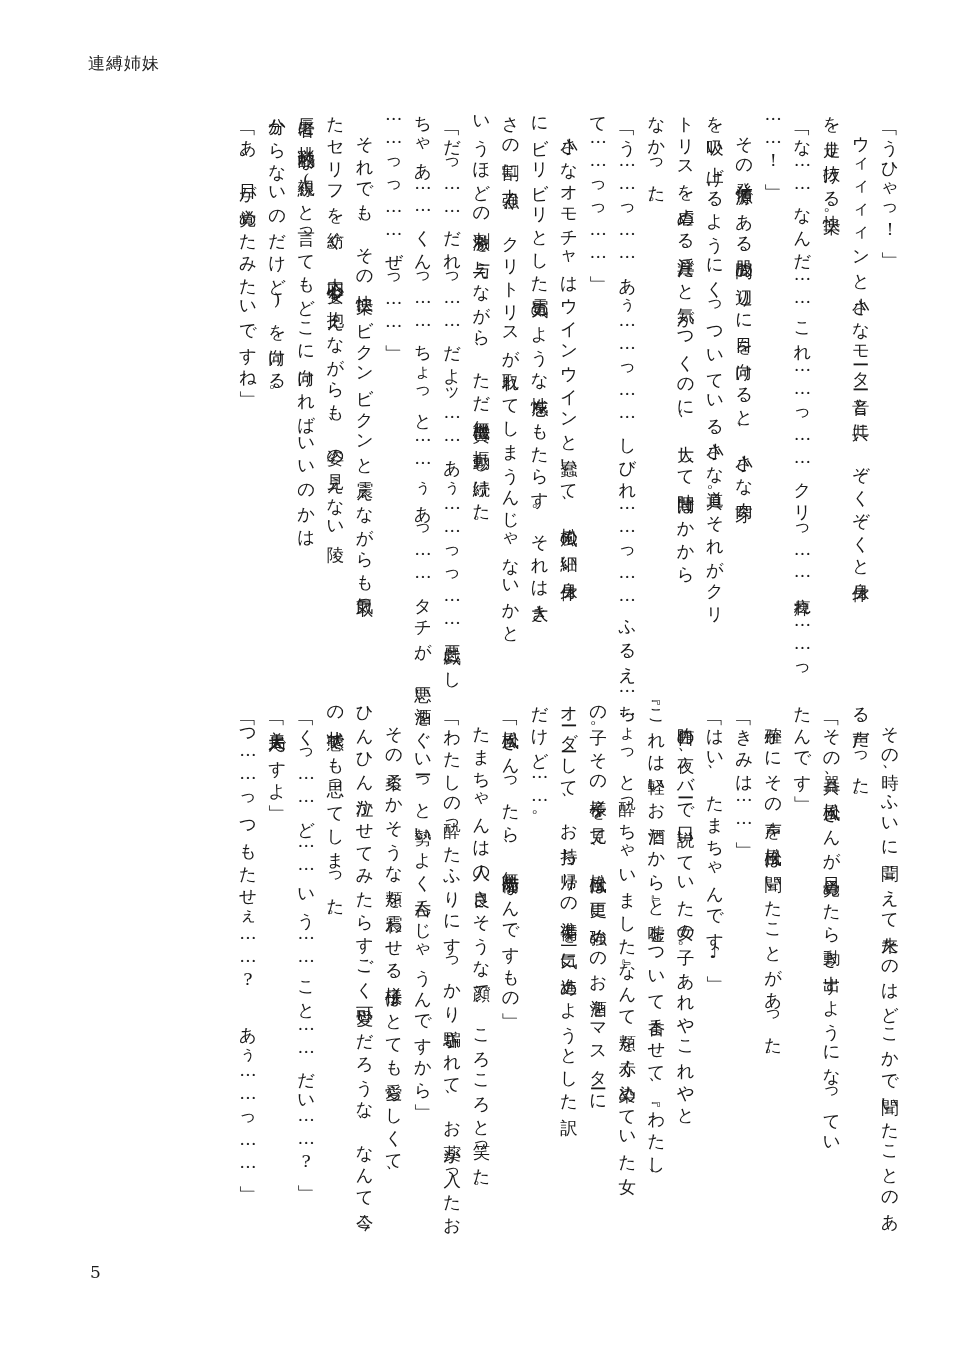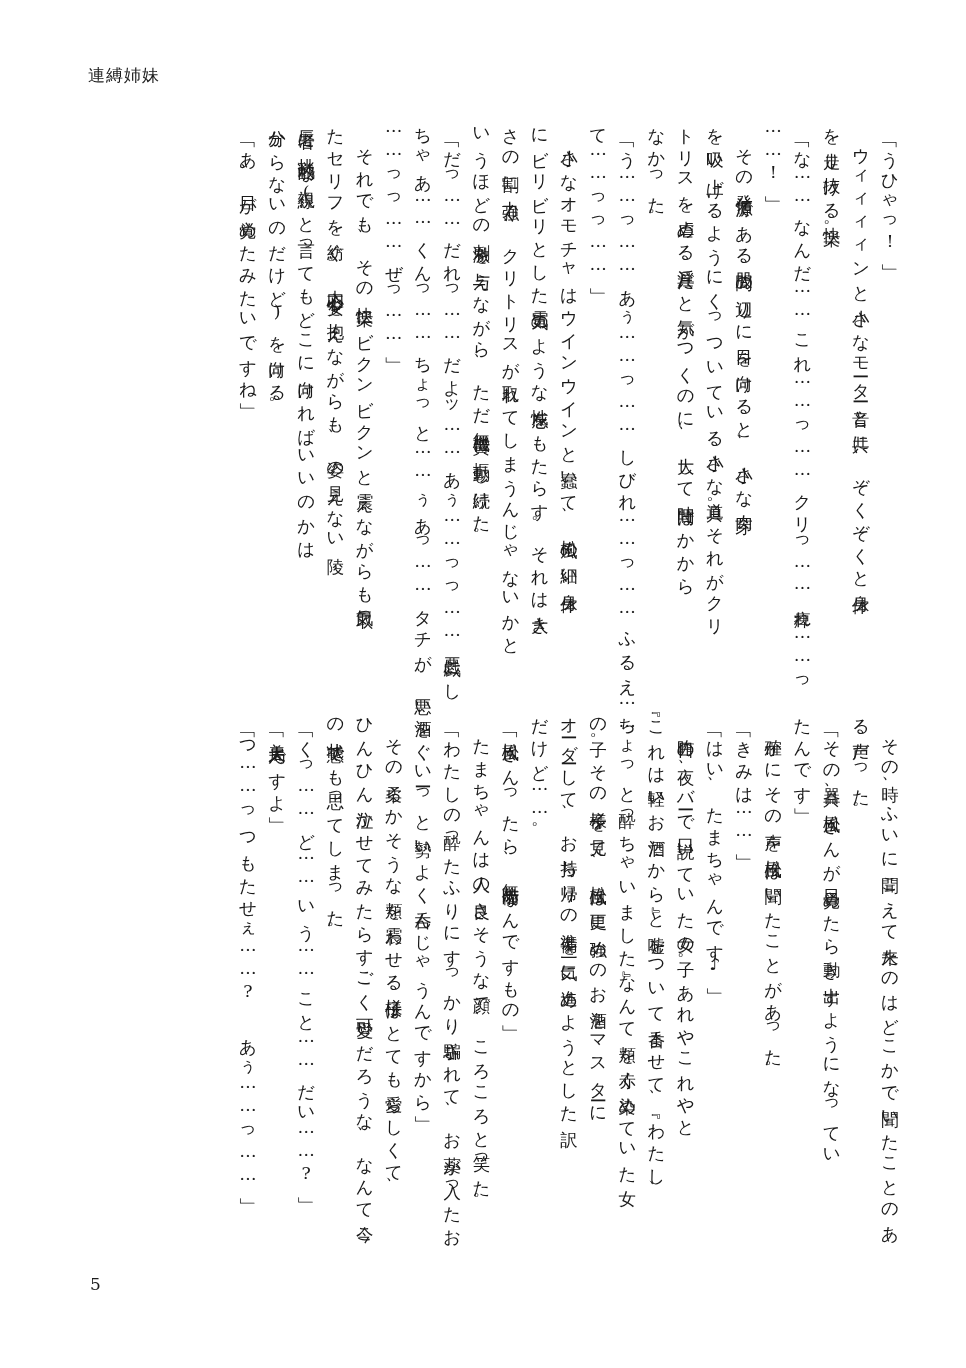--- a/index.html
+++ b/index.html
@@ -12,21 +12,21 @@
     width: 966px;
     height: 1368px;
     position: relative;
     font-family: "DejaVu Serif", "Liberation Serif", serif;
     color: #1a1a1a;
     overflow: hidden;
   }
 
   .page {
     position: absolute;
-    top: 12px; left: 0;
+    top: 0; left: 0;
     width: 966px;
     height: 960px;
     box-sizing: border-box;
   }
 
   
   .running-head {
     position: absolute;
     top: 52px;
     left: 88px;

